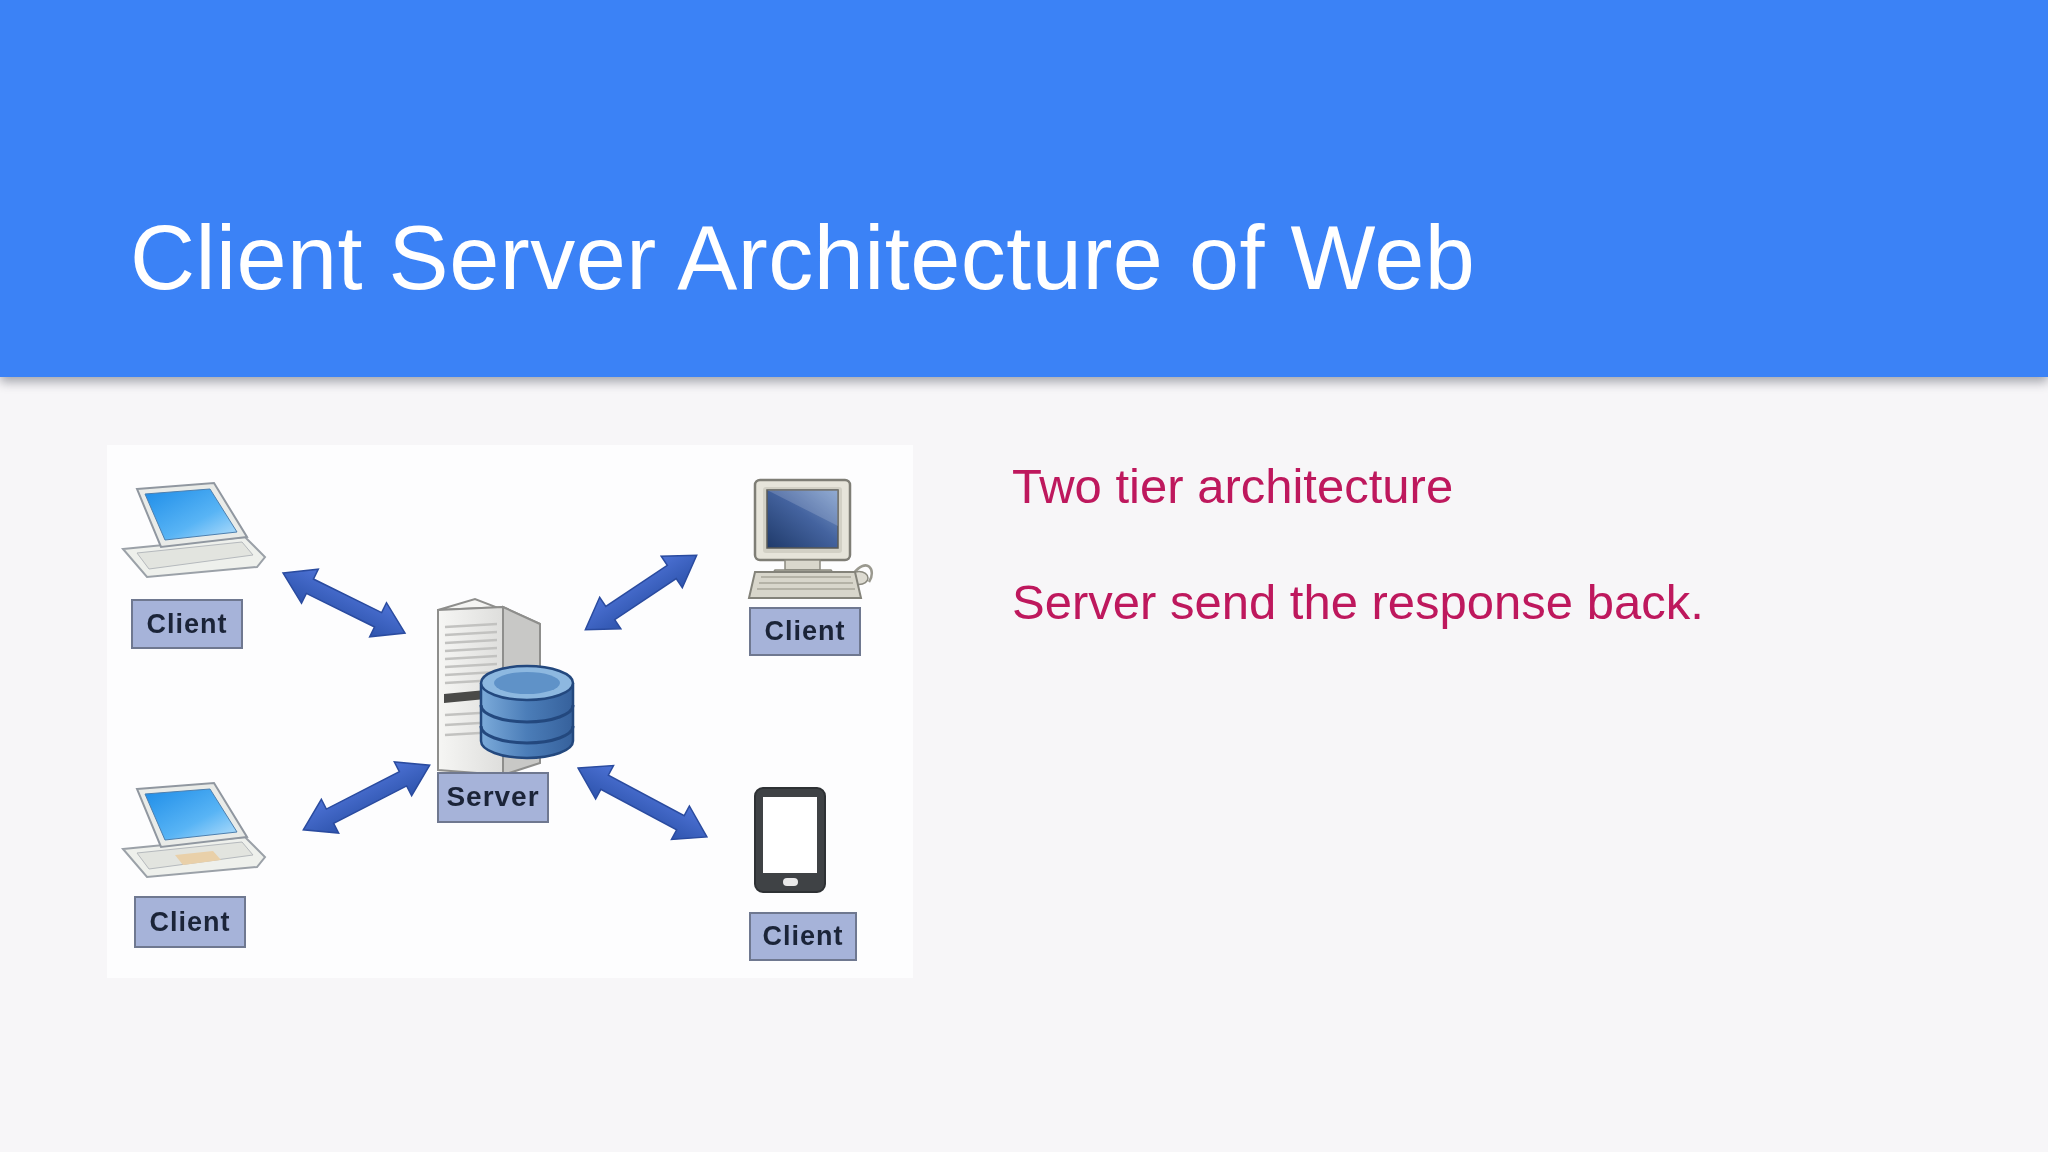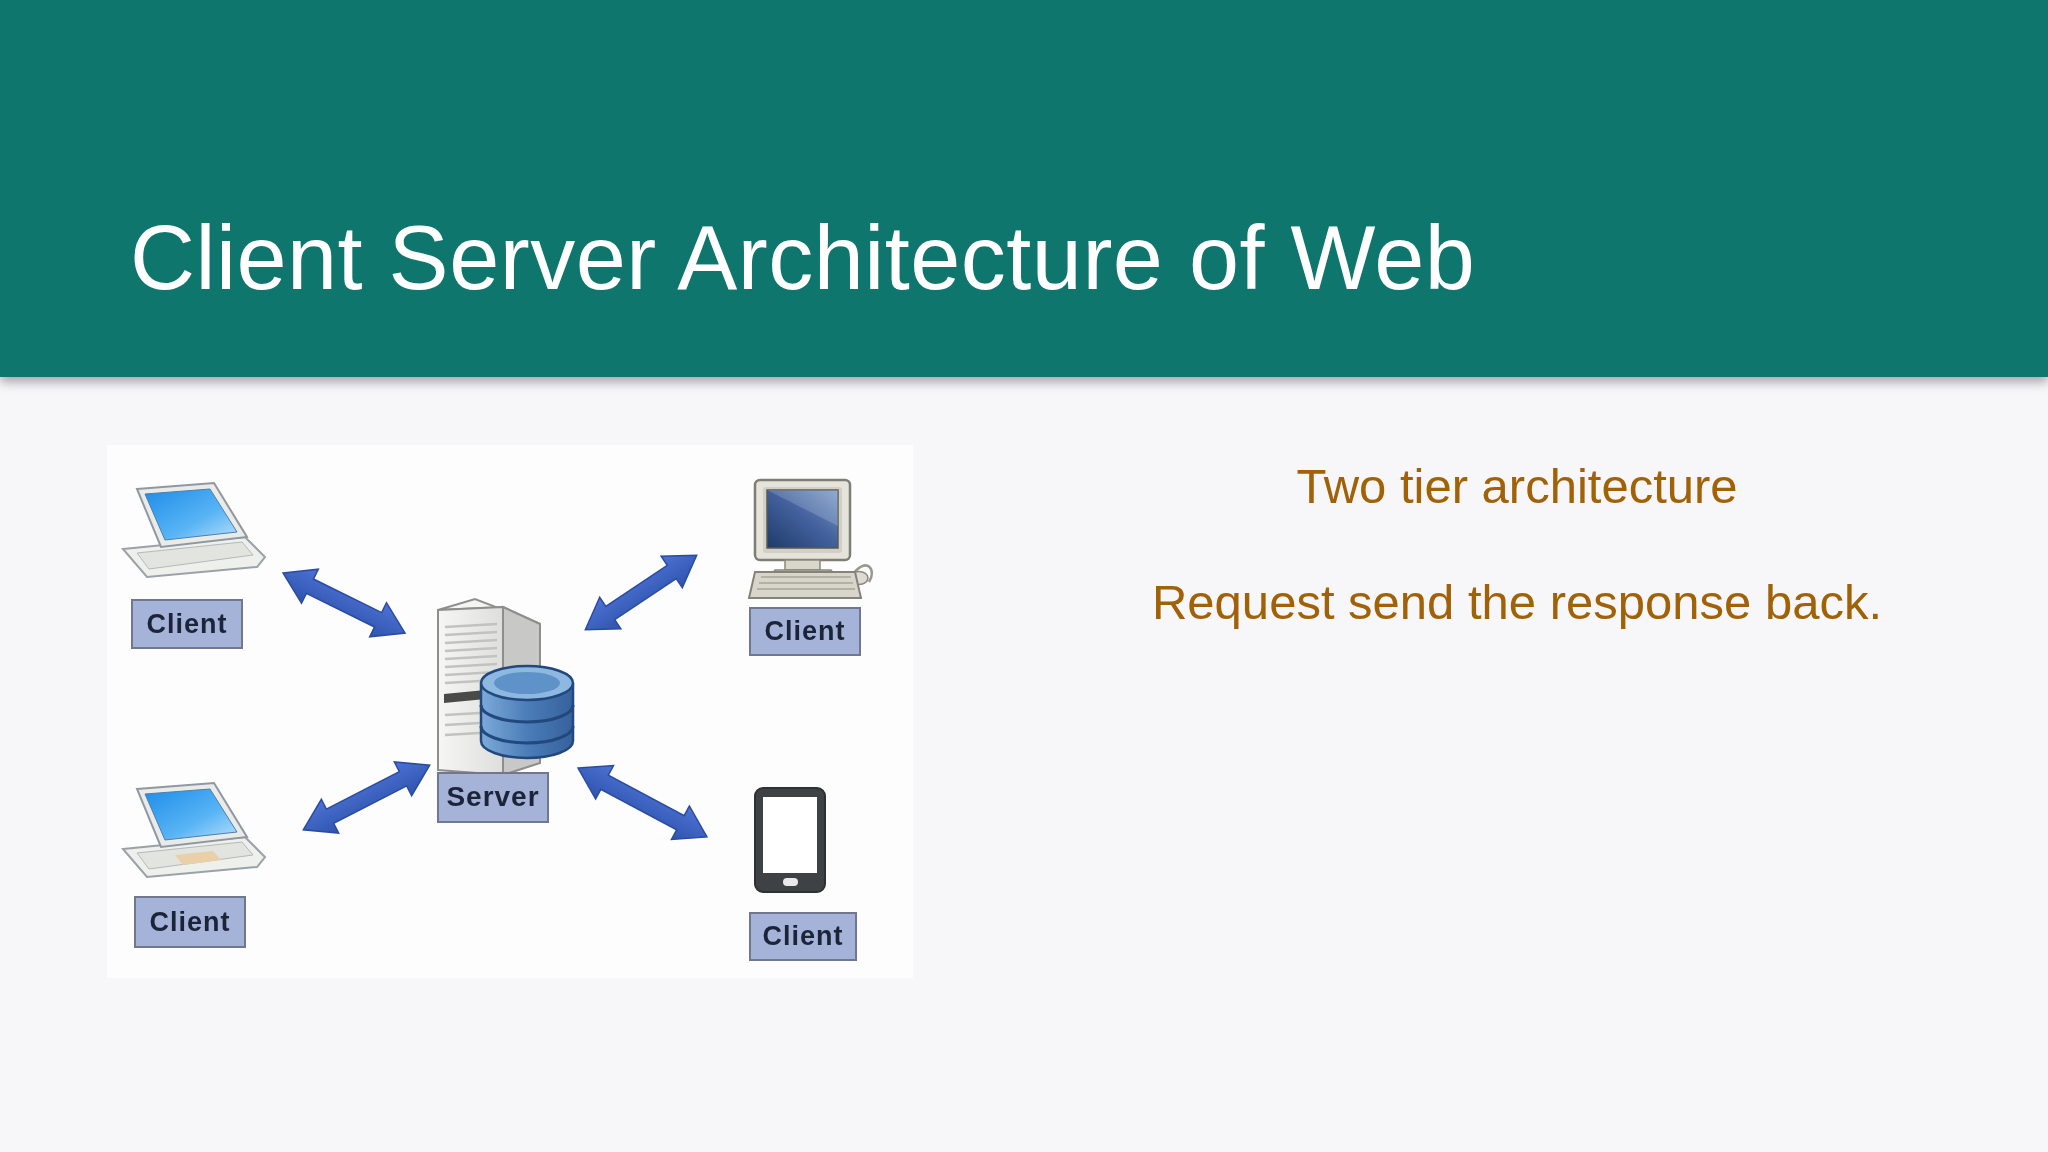--- a/index.html
+++ b/index.html
@@ -2,35 +2,35 @@
 <html><head>
 <meta charset="utf-8">
 <style>
   html,body{margin:0;padding:0;}
   .page{
     position:relative;width:2048px;height:1152px;overflow:hidden;
     background:#f7f6f8;font-family:"Liberation Sans",sans-serif;
   }
   .header{
     position:absolute;top:0;left:0;width:100%;height:377px;
-    background:#0f766e;box-shadow:0 5px 10px rgba(40,45,60,.40);
+    background:#3b82f6;box-shadow:0 5px 10px rgba(40,45,60,.40);
   }
   .title{
     position:absolute;left:130px;top:213px;margin:0;
     font-size:90px;font-weight:400;line-height:1;color:#ffffff;letter-spacing:.5px;
     white-space:nowrap;
   }
   .diagram{
     position:absolute;left:107px;top:445px;width:806px;height:533px;margin:0;
     background:#7dd3fc;
   }
   .diagram svg{display:block;width:806px;height:533px;}
   .text-col{
     position:absolute;left:1012px;top:450px;width:1010px;
-    font-size:49px;line-height:73px;color:#a16207;text-align:center;
+    font-size:49px;line-height:73px;color:#be185d;
   }
   .text-col p{margin:0 0 43px 0;white-space:pre-line;}
   .lblbox{fill:#a6b3d9;stroke:#6f7890;stroke-width:2;}
   .lbltxt{font-weight:bold;font-size:27px;fill:#1b2438;text-anchor:middle;letter-spacing:1px;}
   .arrow{fill:url(#arrowGrad);stroke:#2a4b9f;stroke-width:1.5;}
 </style>
 </head>
 <body>
 
 <div class="page">
@@ -149,17 +149,17 @@
 
         <path class="arrow" transform="translate(237,158) rotate(26.2)" d="M-68,0 L-38,-19 L-38,-8 L38,-8 L38,-19 L68,0 L38,19 L38,8 L-38,8 L-38,19 Z"></path>
         <path class="arrow" transform="translate(534,147.5) rotate(-33.8)" d="M-67,0 L-37,-19 L-37,-8 L37,-8 L37,-19 L67,0 L37,19 L37,8 L-37,8 L-37,19 Z"></path>
         <path class="arrow" transform="translate(259.5,352.5) rotate(-27.1)" d="M-71,0 L-41,-19 L-41,-8 L41,-8 L41,-19 L71,0 L41,19 L41,8 L-41,8 L-41,19 Z"></path>
         <path class="arrow" transform="translate(535.5,357.5) rotate(28.1)" d="M-73,0 L-43,-19 L-43,-8 L43,-8 L43,-19 L73,0 L43,19 L43,8 L-43,8 L-43,19 Z"></path>
       </svg>
     </figure>
 
     <section class="text-col">
       <p>Two tier architecture</p>
-      <p>Request send the response back.</p>
+      <p>Server send the response back.</p>
     </section>
 
   </main>
 </div>
 
 </body></html>

